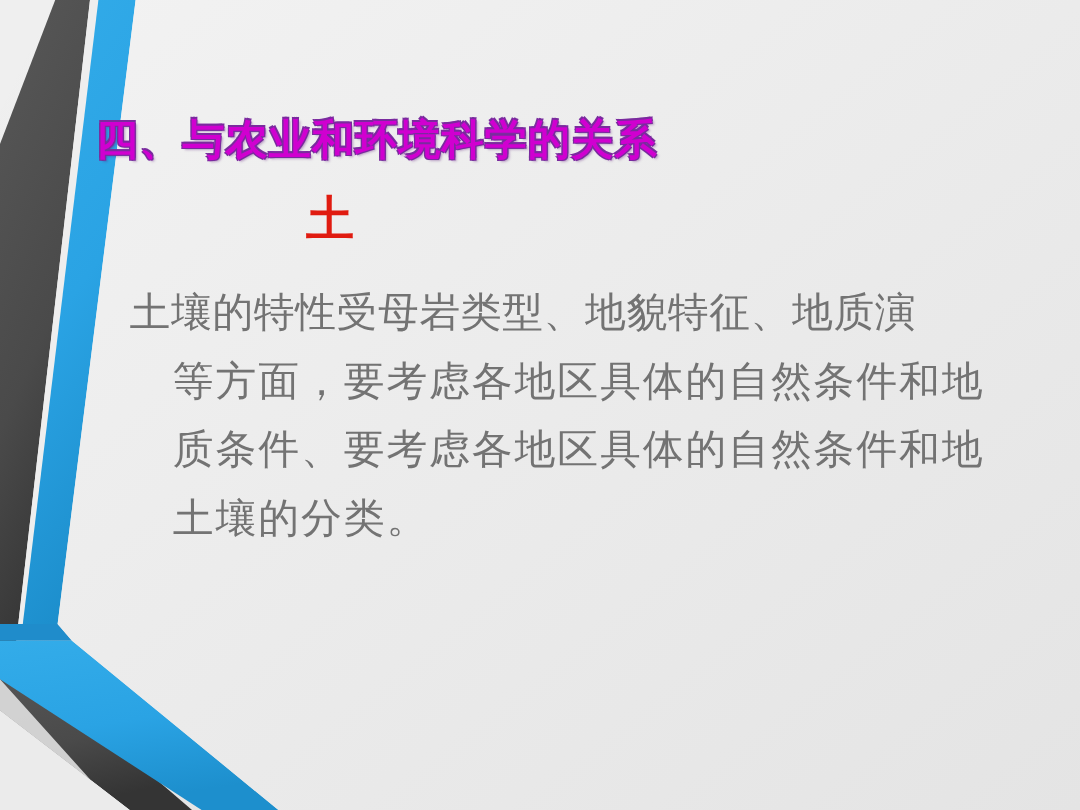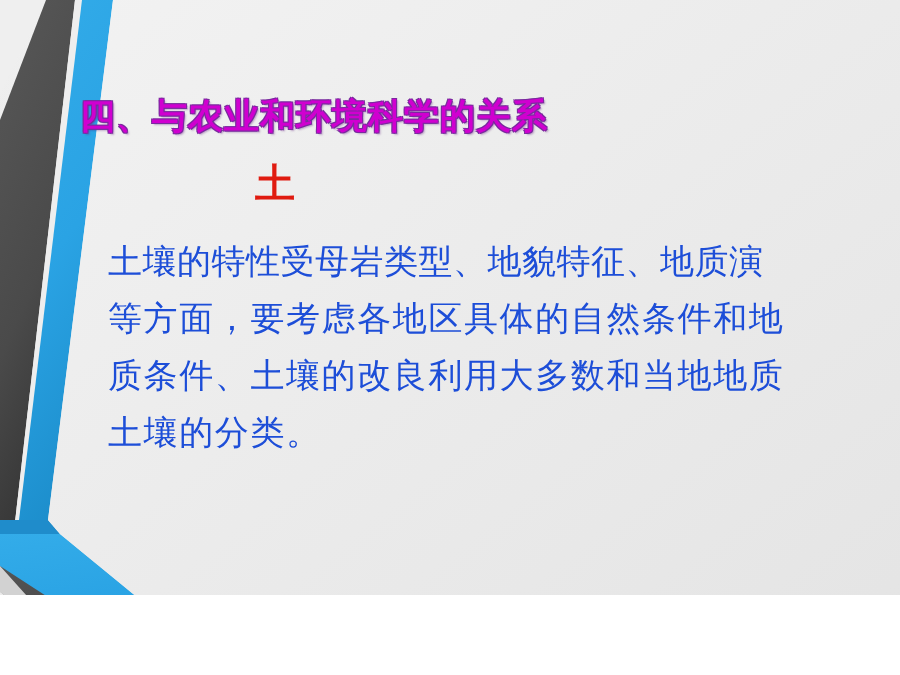--- a/index.html
+++ b/index.html
@@ -3,21 +3,21 @@
 <meta charset="utf-8">
 <style>
   html, body {
     margin: 0;
     padding: 0;
     background: #ffffff;
   }
   #slide {
     position: relative;
     width: 900px;
-    height: 595px;
+    height: 675px;
     overflow: hidden;
     background: #e9e9e9;
     font-family: "DejaVu Sans", sans-serif;
   }
   
   .bg-wash {
     position: absolute;
     inset: 0;
     background:
       linear-gradient(to bottom right, #efefef 0%, #eaeaea 35%, #e2e2e2 70%, #dcdcdc 100%);
@@ -69,26 +69,27 @@
   .body-block {
     position: absolute;
     left: 108px;
     top: 233px;
     width: 790px;
   }
   .body-line {
     font-family: Liberation Serif, serif;
     font-size: 34px;
     line-height: 57px;
-    color: #1d4ed8;
+    color: #737373;
     letter-spacing: 0.5px;
     white-space: nowrap;
   }
   .body-line.indent-right {
     letter-spacing: 1.6px;
+    margin-left: 36px;
   }
 </style>
 </head>
 <body>
 
 <div id="slide">
 
   <div class="bg-wash"></div>
   <div class="bg-wash2"></div>
 
@@ -136,18 +137,18 @@
 
   <div class="content">
 
     <div class="slide-title">四、与农业和环境科学的关系</div>
 
     <div class="accent-char">土</div>
 
     <div class="body-block">
       <div class="body-line">土壤的特性受母岩类型、地貌特征、地质演</div>
       <div class="body-line indent-right">等方面，要考虑各地区具体的自然条件和地</div>
-      <div class="body-line indent-right">质条件、土壤的改良利用大多数和当地地质</div>
+      <div class="body-line indent-right">质条件、要考虑各地区具体的自然条件和地</div>
       <div class="body-line indent-right">土壤的分类。</div>
     </div>
 
   </div>
 </div>
 
 </body></html>

